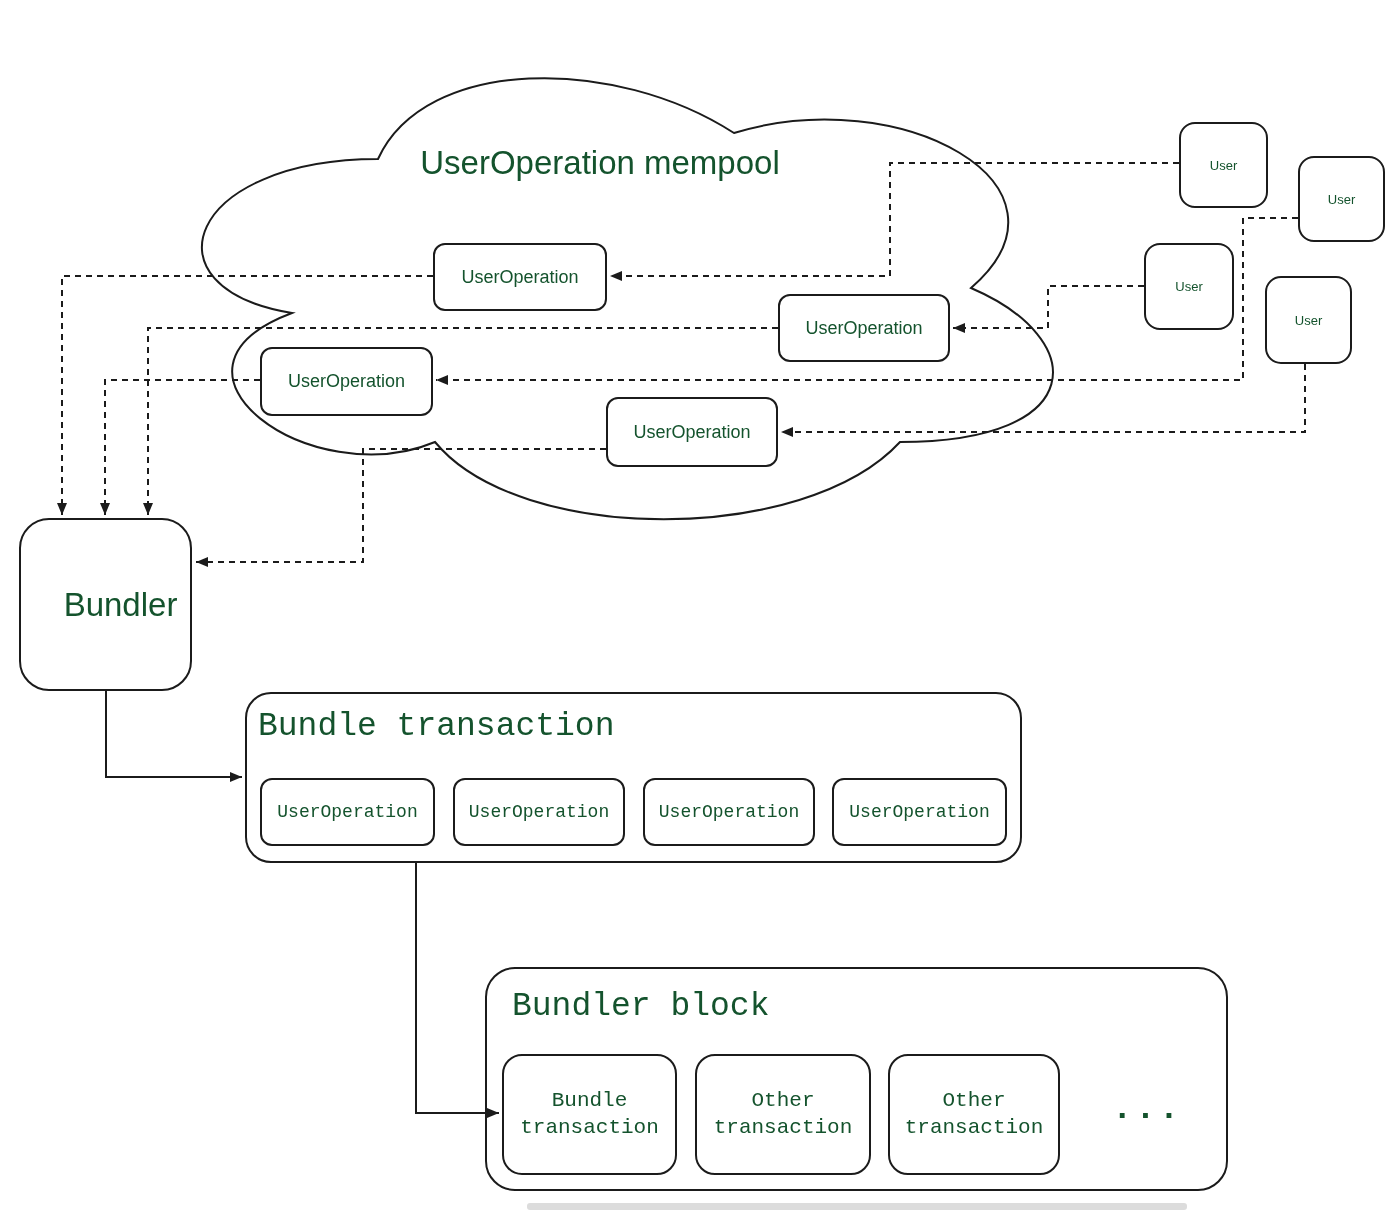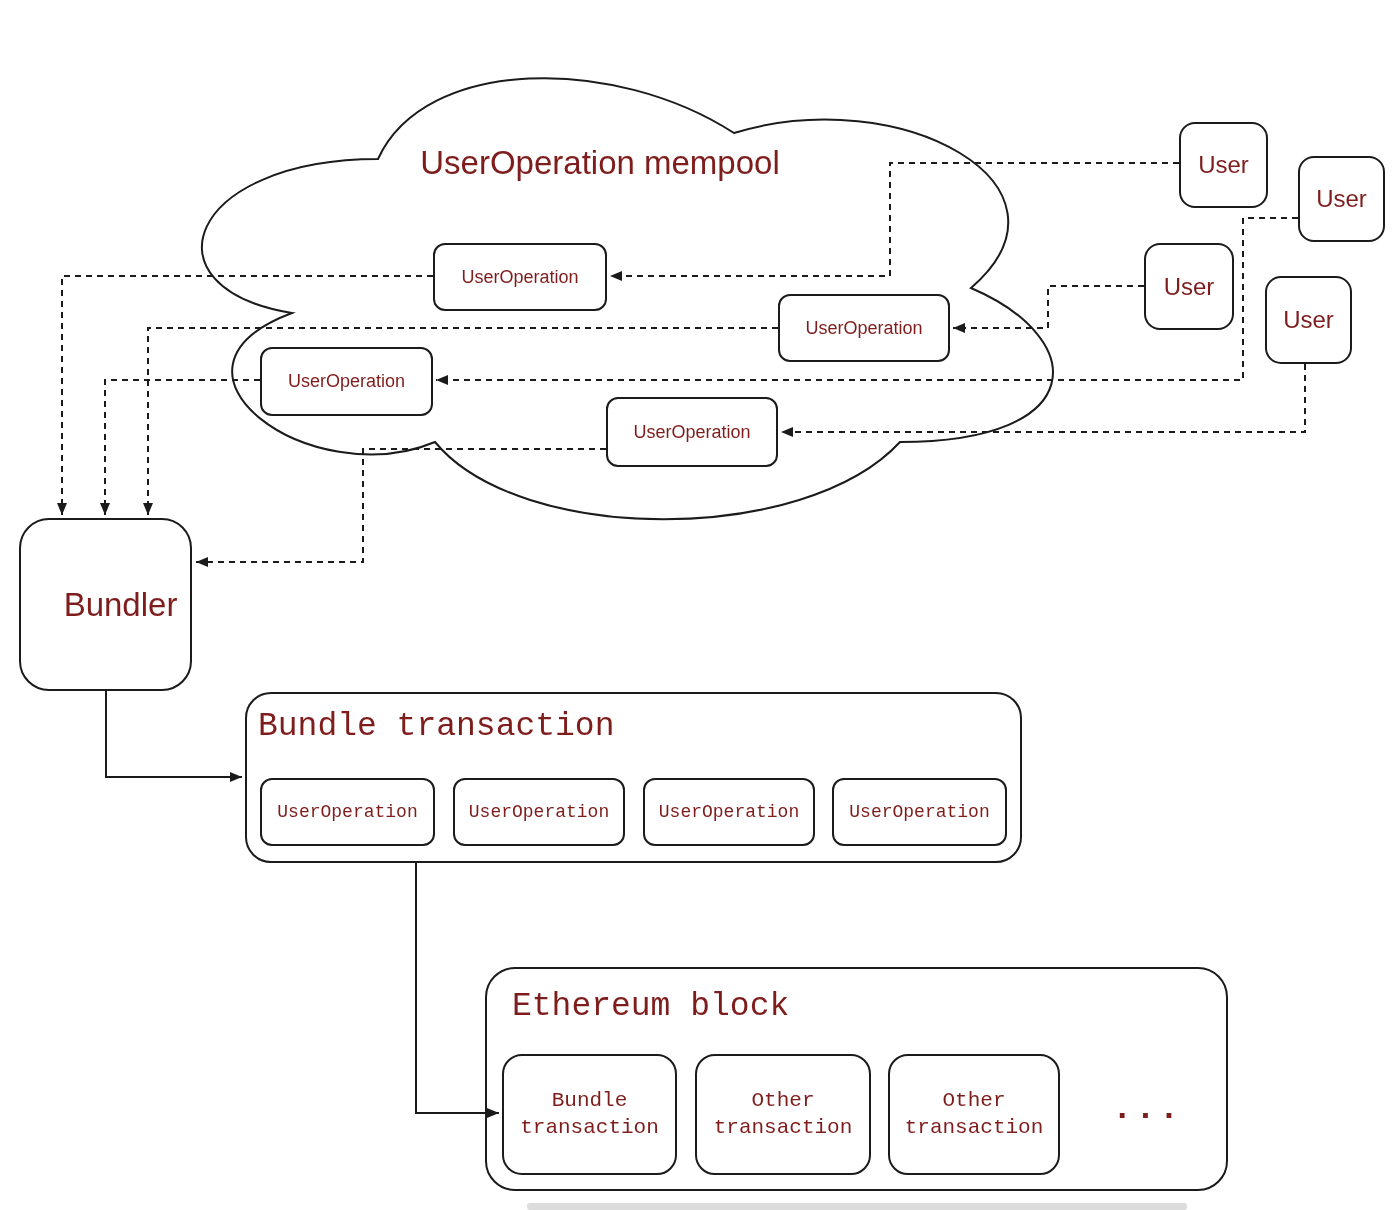--- a/index.html
+++ b/index.html
@@ -2,21 +2,21 @@
 <html><head>
 <meta charset="utf-8">
 <style>
   html, body { margin: 0; padding: 0; background: #ffffff; }
   .canvas {
     position: relative;
     width: 1400px;
     height: 1210px;
     background: #ffffff;
     font-family: "Liberation Sans", "DejaVu Sans", sans-serif;
-    color: #7f1d1d;
+    color: #14532d;
     overflow: hidden;
   }
   .layer {
     position: absolute;
     left: 0; top: 0;
     width: 1400px; height: 1210px;
   }
   .node {
     position: absolute;
     box-sizing: border-box;
@@ -27,21 +27,21 @@
     justify-content: center;
     text-align: center;
     white-space: nowrap;
   }
   .uo-node {
     border-radius: 12px;
     font-size: 18px;
   }
   .user-node {
     border-radius: 16px;
-    font-size: 24px;
+    font-size: 13px;
   }
   .bundler-node {
     border-radius: 30px;
     font-size: 33px;
     padding-left: 30px;
   }
   .container-box {
     position: absolute;
     box-sizing: border-box;
     background: transparent;
@@ -134,21 +134,21 @@
 
   <div class="container-box bundle-tx-box" style="left:245px; top:692px; width:777px; height:171px;">
     <div class="container-title" style="left:11px; top:14px;">Bundle transaction</div>
     <div class="node uo-node" style="left:13px; top:84px; width:175px; height:68px;">UserOperation</div>
     <div class="node uo-node" style="left:206px; top:84px; width:172px; height:68px;">UserOperation</div>
     <div class="node uo-node" style="left:396px; top:84px; width:172px; height:68px;">UserOperation</div>
     <div class="node uo-node" style="left:585px; top:84px; width:175px; height:68px;">UserOperation</div>
   </div>
 
   <div class="container-box eth-box" style="left:485px; top:967px; width:743px; height:224px;">
-    <div class="container-title" style="left:25px; top:19px;">Ethereum block</div>
+    <div class="container-title" style="left:25px; top:19px;">Bundler block</div>
     <div class="node inner-tx-node" style="left:15px; top:85px; width:175px; height:121px;">Bundle transaction</div>
     <div class="node inner-tx-node" style="left:208px; top:85px; width:176px; height:121px;">Other transaction</div>
     <div class="node inner-tx-node" style="left:401px; top:85px; width:172px; height:121px;">Other transaction</div>
     <div class="dots" style="left:600px; top:85px; width:120px; height:110px;">...</div>
   </div>
 
   <div class="edge-artifact"></div>
 
 </div>
 

